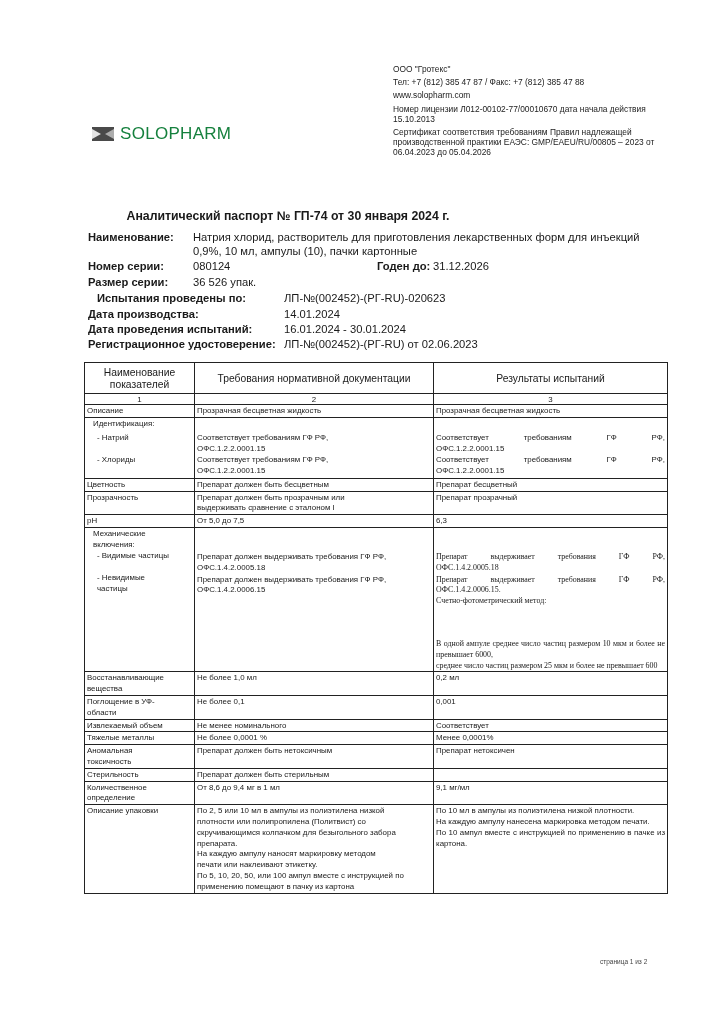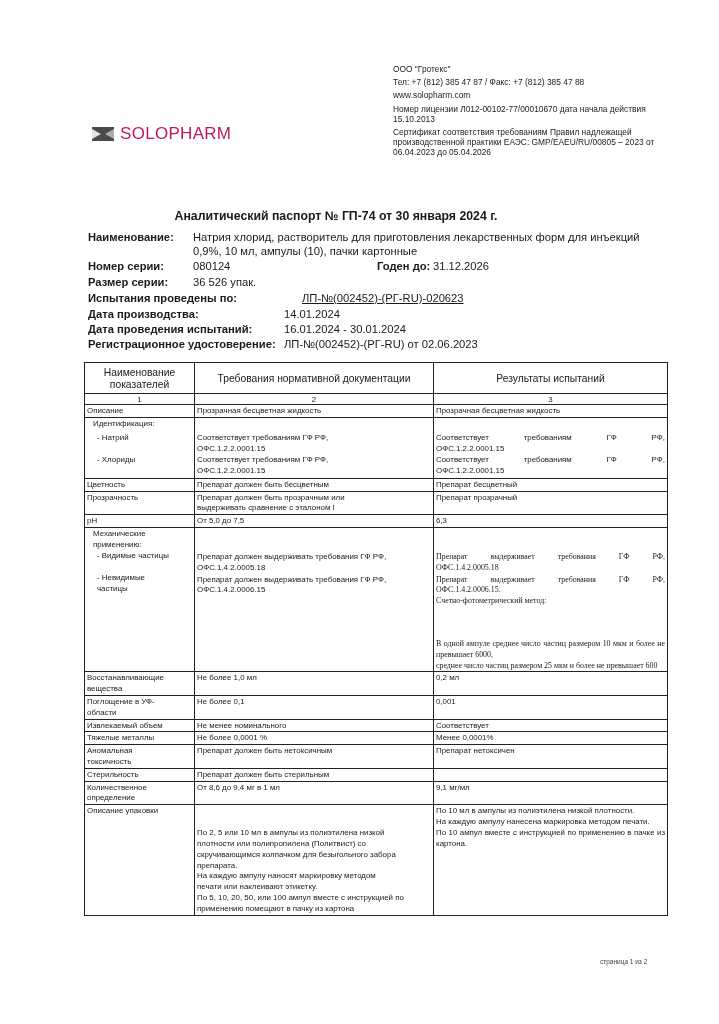--- a/index.html
+++ b/index.html
@@ -3,24 +3,24 @@
 <meta charset="utf-8">
 <style>
   html, body { margin:0; padding:0; }
   body {
     width:719px; height:1024px; background:#ffffff; position:relative; overflow:hidden;
     font-family:"Liberation Sans", sans-serif; color:#1a1a1a;
   }
   .abs { position:absolute; }
   .logo { left:92px; top:124px; display:flex; align-items:center; }
   .logo-mark { width:22px; height:14px; margin-right:6px; }
-  .logo-text { font-size:17px; letter-spacing:0.3px; color:#be185d; }
+  .logo-text { font-size:17px; letter-spacing:0.3px; color:#15803d; }
   .company { left:393px; top:64px; width:280px; font-size:8.4px; line-height:10.2px; color:#222; }
   .company div { margin-bottom:3px; }
-  .title { left:0; width:576px; top:209px; text-align:center; font-weight:bold; font-size:12.3px;padding-left:48px; }
+  .title { left:0; width:576px; top:209px; text-align:center; font-weight:bold; font-size:12.3px; }
   .meta { left:88px; font-size:11.2px; line-height:14px; }
   .meta .lab { font-weight:bold; position:absolute; white-space:nowrap; }
   .meta .val { position:absolute; white-space:nowrap; }
   table.t { position:absolute; left:84px; top:362px; border-collapse:collapse; font-size:7.9px; line-height:10.8px; }
   table.t td { border:1px solid #222; vertical-align:top; padding:1px 2px 0 2px; }
   table.t td.c1 { width:105px; }
   table.t td.c2 { width:234px; }
   table.t td.c3 { width:229px; }
   table.t tr.hdr td { font-size:10.3px; line-height:12px; text-align:center; vertical-align:middle; height:29px; }
   table.t tr.num td { text-align:center; height:9px; line-height:9px; }
@@ -57,22 +57,22 @@
   <span class="val" style="left:105px; top:14px;">0,9%, 10 мл, ампулы (10), пачки картонные</span>
 
   <span class="lab" style="left:0; top:29px;">Номер серии:</span>
   <span class="val" style="left:105px; top:29px;">080124</span>
   <span class="lab" style="left:289px; top:29px;">Годен до:</span>
   <span class="val" style="left:345px; top:29px;">31.12.2026</span>
 
   <span class="lab" style="left:0; top:45px;">Размер серии:</span>
   <span class="val" style="left:105px; top:45px;">36 526 упак.</span>
 
-  <span class="lab" style="left:0; top:61px;">Испытания проведены по:</span>
-  <span class="val" style="left:214px; top:61px;text-decoration:underline;">ЛП-№(002452)-(РГ-RU)-020623</span>
+  <span class="lab" style="left:9px; top:61px;">Испытания проведены по:</span>
+  <span class="val" style="left:196px; top:61px;">ЛП-№(002452)-(РГ-RU)-020623</span>
 
   <span class="lab" style="left:0; top:77px;">Дата производства:</span>
   <span class="val" style="left:196px; top:77px;">14.01.2024</span>
 
   <span class="lab" style="left:0; top:92px;">Дата проведения испытаний:</span>
   <span class="val" style="left:196px; top:92px;">16.01.2024 - 30.01.2024</span>
 
   <span class="lab" style="left:0; top:107px;">Регистрационное удостоверение:</span>
   <span class="val" style="left:196px; top:107px;">ЛП-№(002452)-(РГ-RU) от 02.06.2023</span>
 </div>
@@ -123,21 +123,21 @@
     <td style="padding-right:70px;">Препарат должен быть прозрачным или выдерживать сравнение с эталоном I</td>
     <td>Препарат прозрачный</td>
   </tr>
   <tr>
     <td>pH</td>
     <td>От 5,0 до 7,5</td>
     <td>6,3</td>
   </tr>
   <tr style="height:125px;">
     <td>
-      <span class="ind" style="padding-right:20px;">Механические применению:</span>
+      <span class="ind" style="padding-right:20px;">Механические включения:</span>
       <span class="ind2" style="margin-top:0;">- Видимые частицы</span>
       <span class="ind2" style="margin-top:12px; padding-right:30px;">- Невидимые частицы</span>
     </td>
     <td>
       <span style="display:block; margin-top:23px;">Препарат должен выдерживать требования ГФ РФ, ОФС.1.4.2.0005.18</span>
       <span style="display:block; margin-top:1px;">Препарат должен выдерживать требования ГФ РФ, ОФС.1.4.2.0006.15</span>
     </td>
     <td style="text-align:justify;font-family:Liberation Serif, serif;">
       <span class="just" style="margin-top:23px;">Препарат выдерживает требования ГФ РФ,</span>
       <span style="display:block;">ОФС.1.4.2.0005.18</span>
@@ -179,21 +179,21 @@
     <td></td>
   </tr>
   <tr>
     <td style="padding-right:30px;">Количественное определение</td>
     <td>От 8,6 до 9,4 мг в 1 мл</td>
     <td>9,1 мг/мл</td>
   </tr>
   <tr>
     <td>Описание упаковки</td>
     <td>
-      <span style="display:block; padding-right:10px;margin-top:22px;">По 2, 5 или 10 мл в ампулы из полиэтилена низкой плотности или полипропилена (Политвист) со скручивающимся колпачком для безыгольного забора препарата.</span>
+      <span style="display:block; padding-right:10px;">По 2, 5 или 10 мл в ампулы из полиэтилена низкой плотности или полипропилена (Политвист) со скручивающимся колпачком для безыгольного забора препарата.</span>
       <span style="display:block; padding-right:40px;">На каждую ампулу наносят маркировку методом печати или наклеивают этикетку.</span>
       <span style="display:block;">По 5, 10, 20, 50, или 100 ампул вместе с инструкцией по применению помещают в пачку из картона</span>
     </td>
     <td style="text-align:justify;">
       <span style="display:block;">По 10 мл в ампулы из полиэтилена низкой плотности.</span>
       <span style="display:block;">На каждую ампулу нанесена маркировка методом печати.</span>
       <span style="display:block;">По 10 ампул вместе с инструкцией по применению в пачке из картона.</span>
     </td>
   </tr>
 </tbody>

